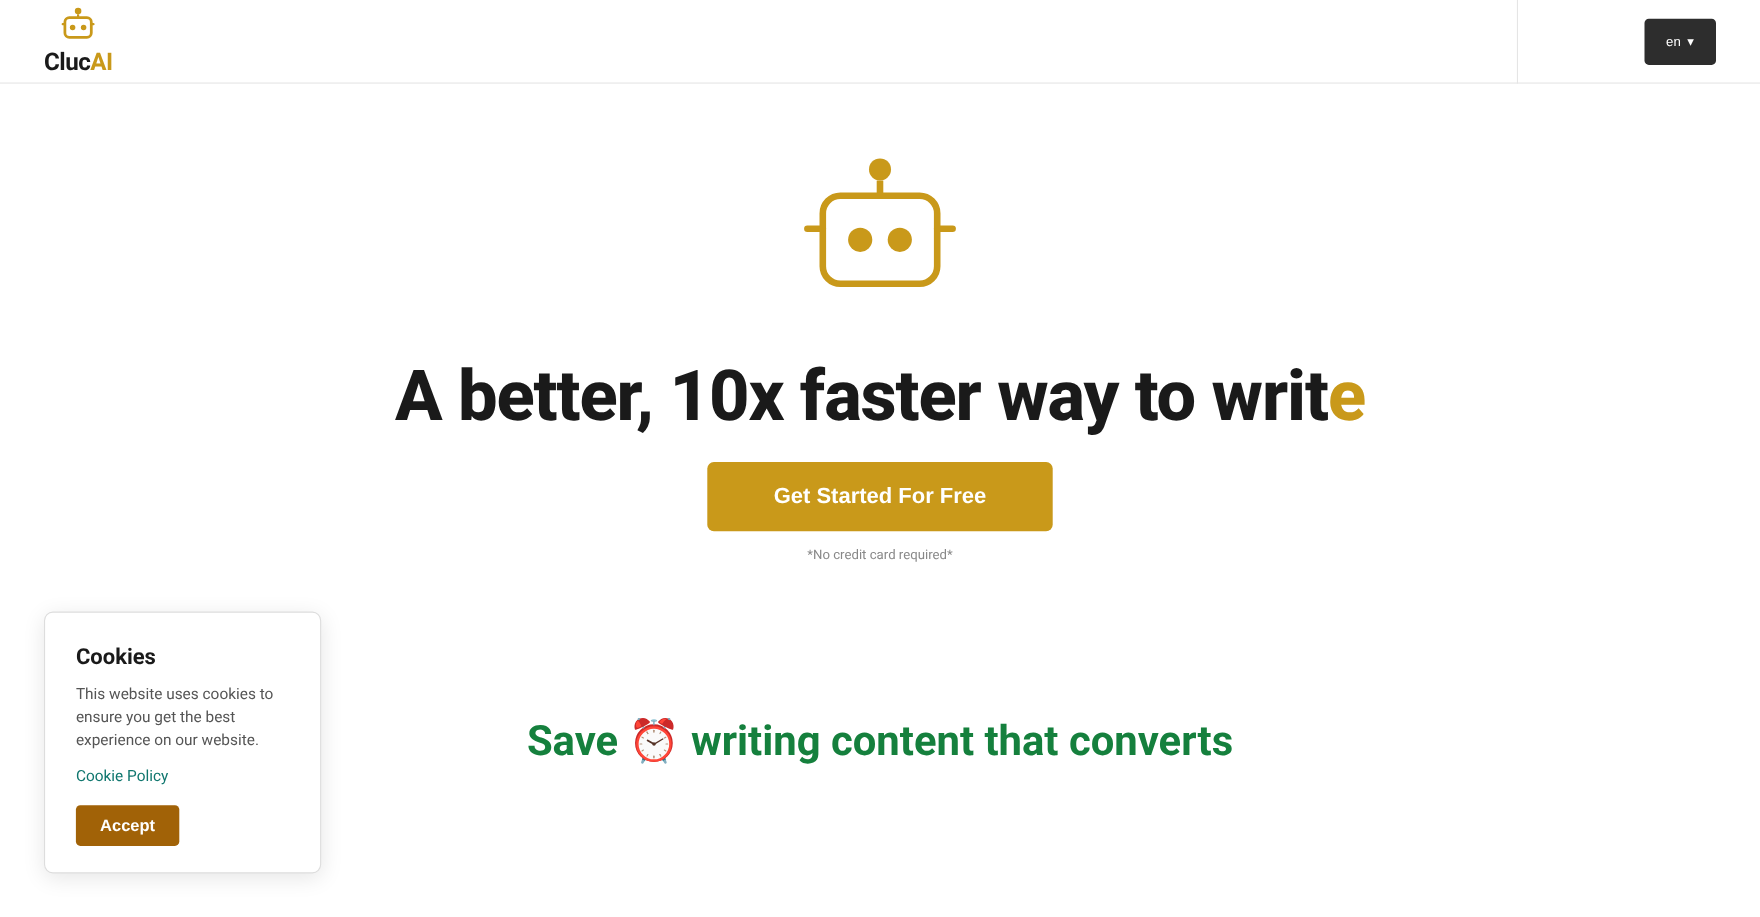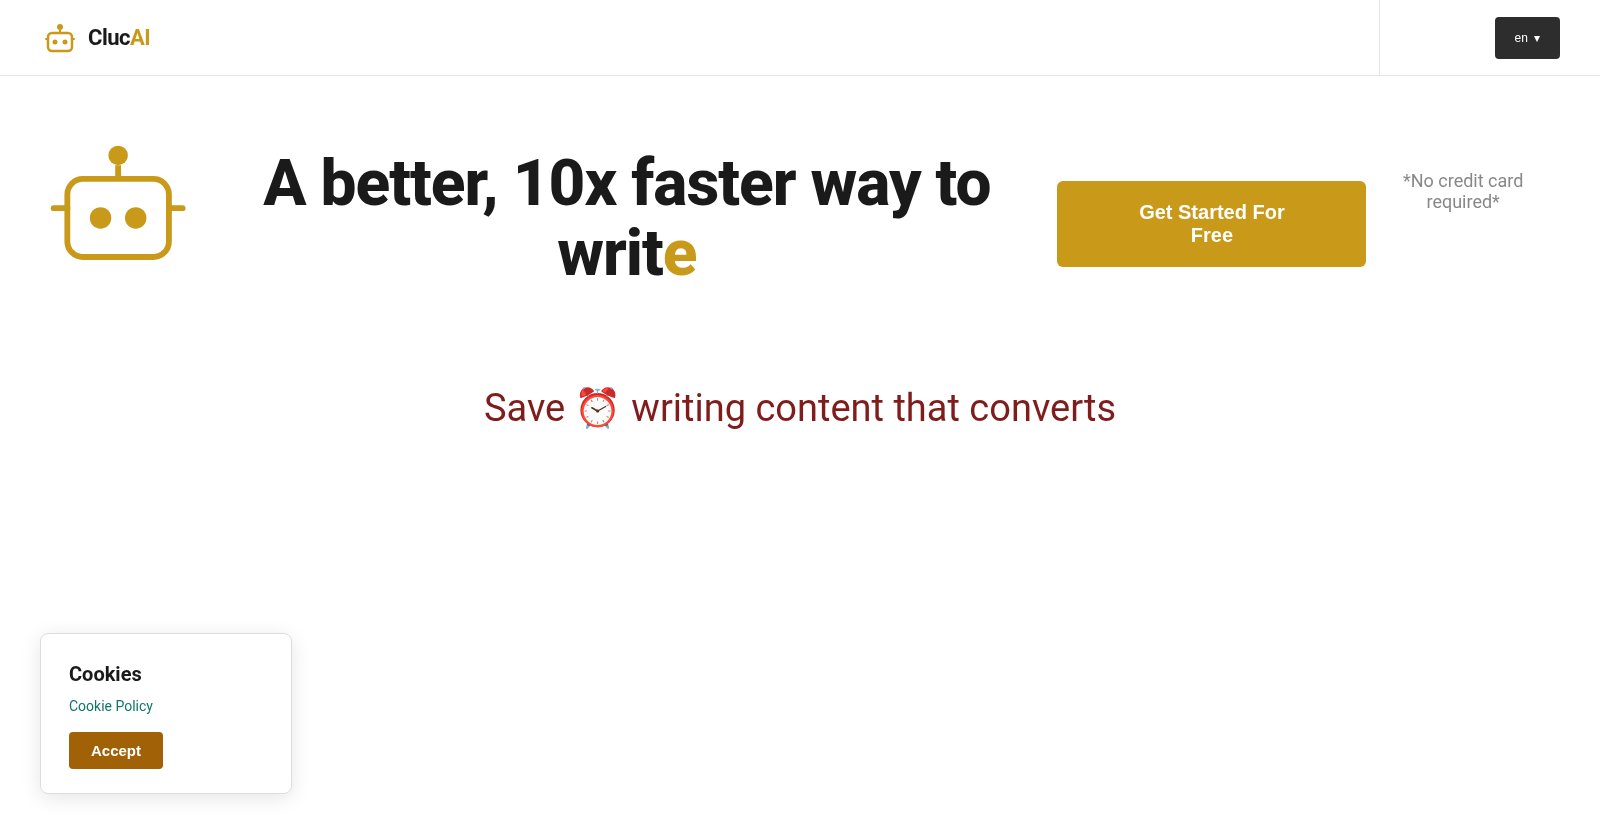--- a/index.html
+++ b/index.html
@@ -25,20 +25,21 @@
       height: 76px;
       background: #fff;
       border-bottom: 1px solid #e5e5e5;
       position: relative;
     }
 
     .logo-area {
       display: flex;
       align-items: center;
       gap: 8px;
+      flex-direction: column;
     }
 
     .logo-icon {
       width: 40px;
       height: 32px;
     }
 
     .logo-text {
       font-size: 22px;
       font-weight: 700;
@@ -93,21 +94,21 @@
       right: 220px;
       top: 0;
       width: 1px;
       height: 76px;
       background: #e5e5e5;
     }
 
     
     .hero {
       display: flex;
-      flex-direction: row;
+      flex-direction: column;
       align-items: center;
       padding: 60px 40px 40px;
       text-align: center;
     }
 
     
     .robot-icon {
       width: 160px;
       height: 160px;
       margin-bottom: 30px;
@@ -145,35 +146,35 @@
       border: none;
       padding: 20px 60px;
       font-size: 20px;
       font-weight: 600;
       cursor: pointer;
       border-radius: 6px;
       margin-bottom: 14px;
     }
 
     .no-credit {
-      font-size: 18px;
+      font-size: 12px;
       color: #888;
       margin-bottom: 80px;
     }
 
     
     .save-section {
       text-align: center;
       padding: 20px 40px 10px;
     }
 
     .save-headline {
       font-size: 38px;
-      font-weight: 400;
-      color: #7f1d1d;
+      font-weight: 700;
+      color: #15803d;
     }
 
     
     .bottom-icons {
       display: flex;
       justify-content: center;
       gap: 300px;
       padding: 30px 40px 0;
     }
 
@@ -281,15 +282,16 @@
 </section>
 
 <div class="bottom-icons">
   
   
   
 </div>
 
 <div class="cookie-banner">
   <h3 class="cookie-title">Cookies</h3>
+  <p class="cookie-body">This website uses cookies to ensure you get the best experience on our website.</p>
   <a class="cookie-policy-link">Cookie Policy</a>
   <button class="accept-btn">Accept</button>
 </div>
 
 </body></html>

